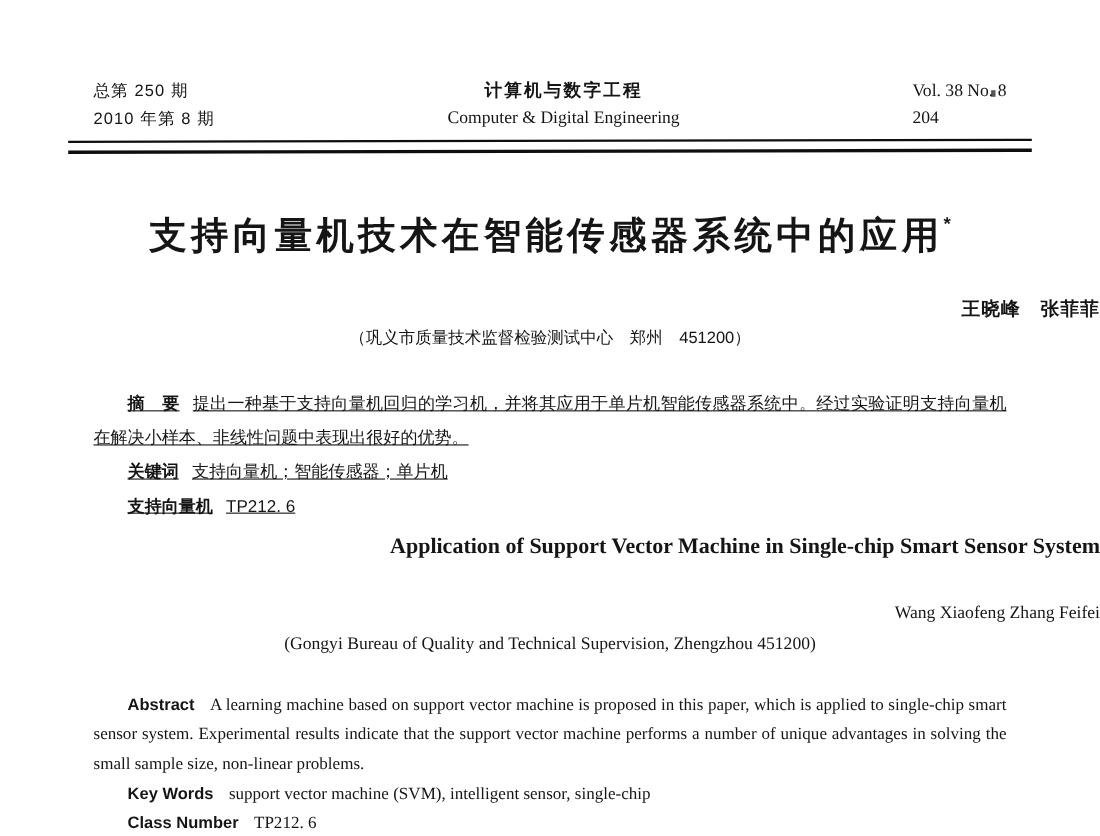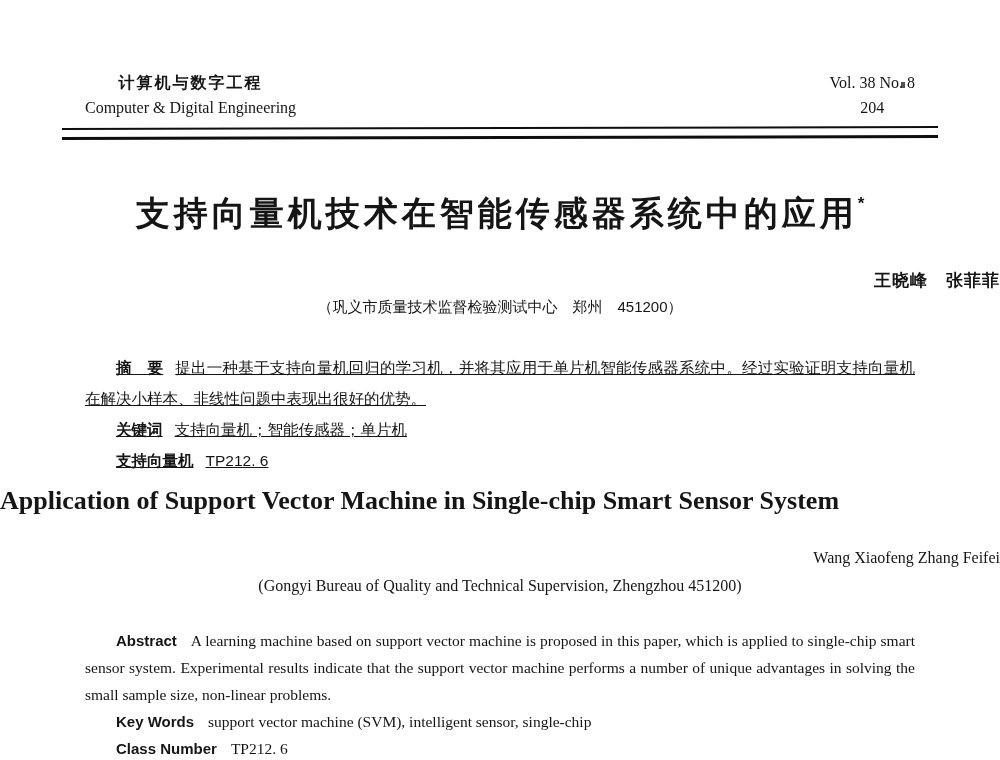--- a/index.html
+++ b/index.html
@@ -42,21 +42,20 @@
     font-family: "Liberation Sans", sans-serif;
     font-weight: 700;
     font-size: 16px;
     letter-spacing: 2px;
   }
   .header-center .en {
     font-family: "Liberation Serif", serif;
     font-size: 16px;
   }
   .header-right {
-    text-align: center;
     font-family: "Liberation Serif", serif;
     font-size: 16px;
     line-height: 25px;
     white-space: nowrap;
   }
 
   .double-rule {
     position: absolute;
     top: 127px;
     left: 62px;
@@ -136,24 +135,24 @@
     font-weight: 700;
     margin-right: 12px;
   }
 
   
   .title-en {
     position: absolute;
     top: 486px;
     left: 0;
     width: 1000px;
-    text-align: left;
-    font-family: "Liberation Serif", serif;
-    font-weight: 700;
-    font-size: 26px;
+    text-align: right;
+    font-family: "Liberation Serif", serif;
+    font-weight: 700;
+    font-size: 20px;
     white-space: nowrap;
   }
   .authors-en {
     position: absolute;
     top: 549px;
     left: 0;
     width: 1000px;
     text-align: right;
     font-family: "Liberation Serif", serif;
     font-size: 16px;
@@ -189,20 +188,24 @@
     font-size: 15px;
     margin-right: 14px;
   }
 </style>
 </head>
 <body>
 
 <div class="page">
 
   <div class="header-row">
+    <div class="header-left">
+      <div>总第 250 期</div>
+      <div>2010 年第 8 期</div>
+    </div>
     <div class="header-center">
       <div class="cn">计算机与数字工程</div>
       <div class="en">Computer &amp; Digital Engineering</div>
     </div>
     <div class="header-right">
       <div>Vol. 38 No. 8</div>
       <div>204</div>
     </div>
   </div>
 

